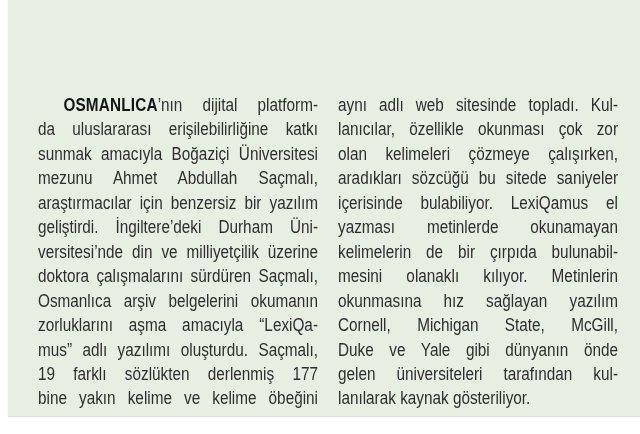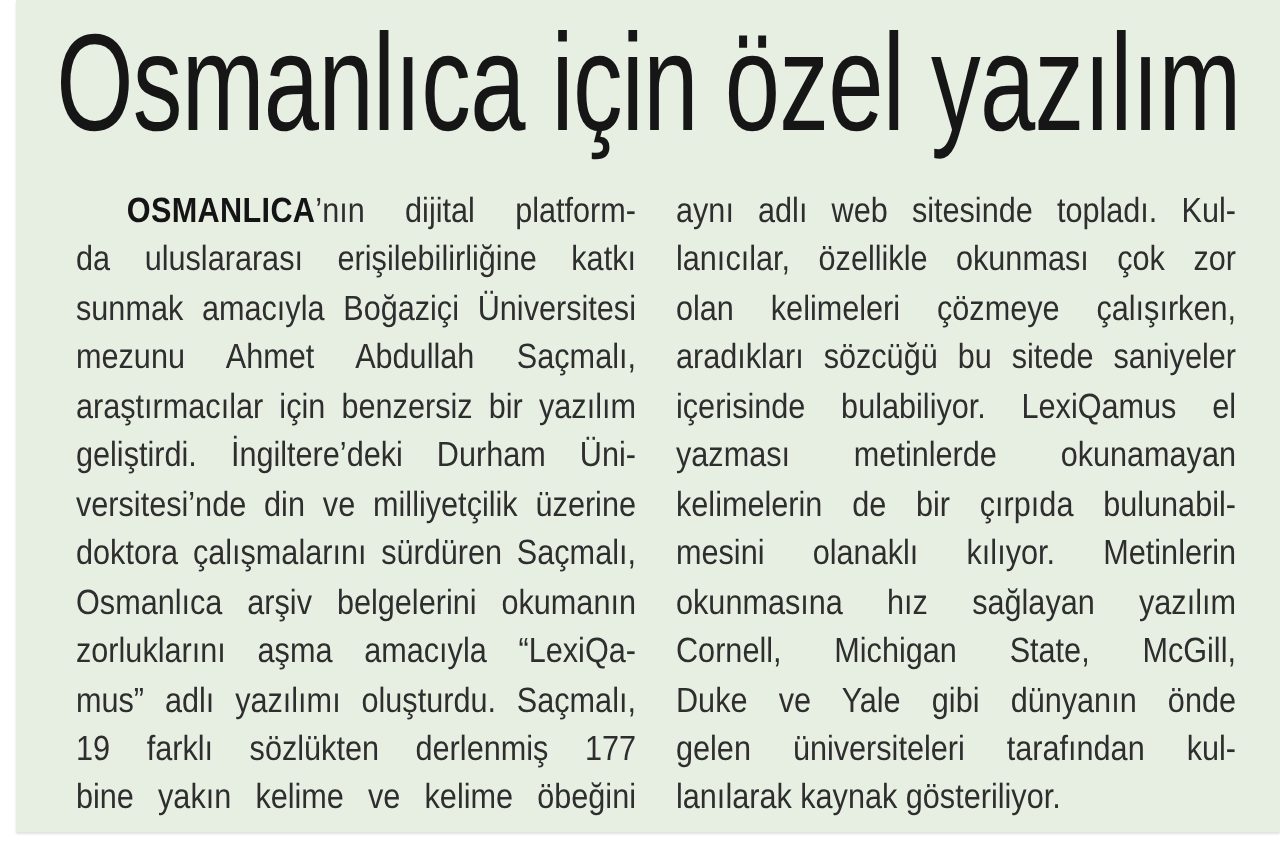--- a/index.html
+++ b/index.html
@@ -77,23 +77,20 @@
     color: #141414;
     letter-spacing: 0.2px;
   }
 </style>
 </head>
 <body>
 
 <div class="page">
   <div class="clip">
 
-    <div class="headline-row">
-      <h1 class="headline">Osmanlıca için özel yazılım</h1>
-    </div>
 
     <div class="col col-left">
       <div class="line indent"><span class="lead">OSMANLICA</span><span>’nın dijital platform-</span></div>
       <div>
           <div class="line">da uluslararası erişilebilirliğine katkı</div>
           <div class="line">sunmak amacıyla Boğaziçi Üniversitesi</div>
           <div class="line">mezunu Ahmet Abdullah Saçmalı,</div>
           <div class="line">araştırmacılar için benzersiz bir yazılım</div>
           <div class="line">geliştirdi. İngiltere’deki Durham Üni-</div>
           <div class="line">versitesi’nde din ve milliyetçilik üzerine</div>

